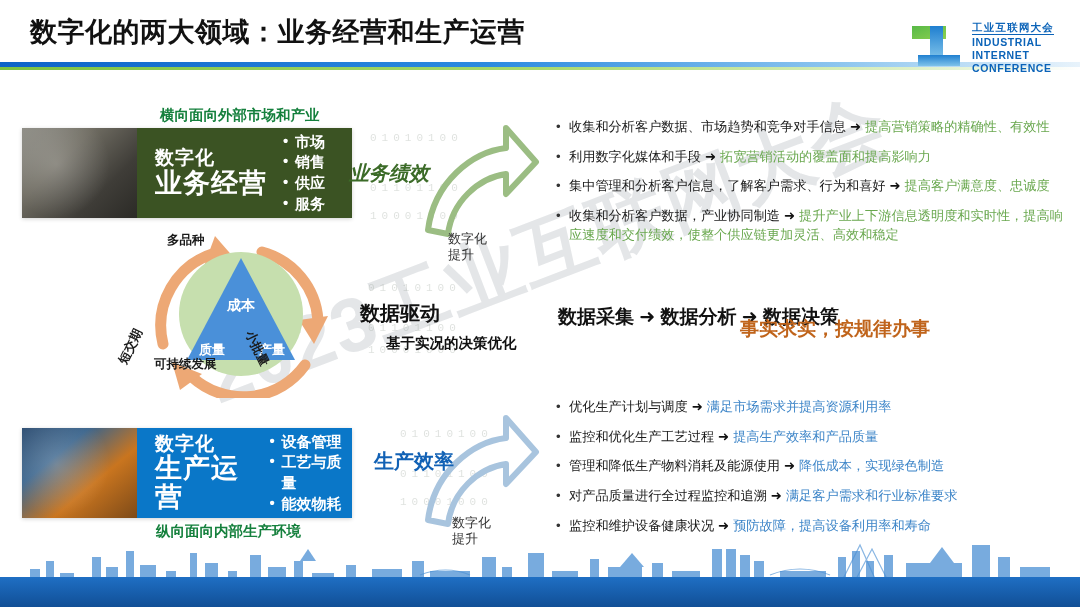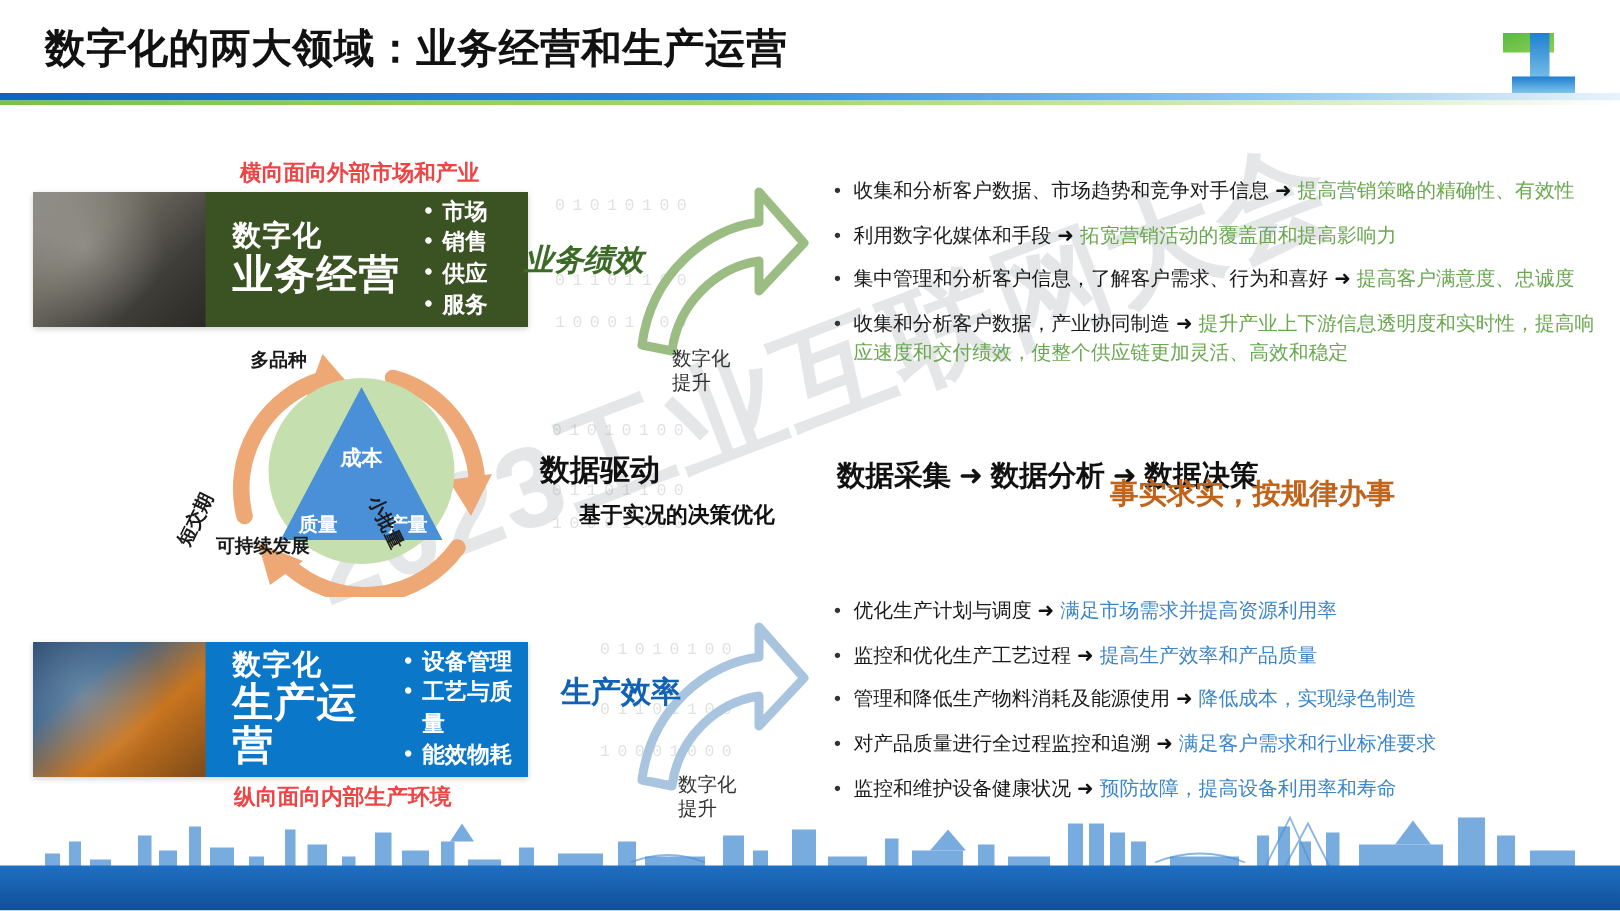--- a/index.html
+++ b/index.html
@@ -36,21 +36,21 @@
         box-shadow:0 1px 4px rgba(0,0,0,.18);}
   .card-photo{width:115px;flex:none;position:relative;overflow:hidden;}
   .card-body{flex:1;display:flex;align-items:center;padding:0 6px 0 18px;gap:16px;}
   .card-head{line-height:1.08;color:#fff;}
   .card-head .sm{font-size:19px;font-weight:700;display:block;letter-spacing:1px;}
   .card-head .lg{font-size:27px;font-weight:700;display:block;letter-spacing:1px;}
   .card-list{color:#fff;font-size:15px;line-height:1.38;font-weight:700;}
   .card-list li{list-style:none;position:relative;padding-left:12px;}
   .card-list li:before{content:"•";position:absolute;left:0;top:-1px;}
   .card-list ul{margin:0;padding:0;}
-  .caption{position:absolute;font-size:14.5px;font-weight:700;color:#ef4444;white-space:nowrap;}
+  .caption{position:absolute;font-size:14.5px;font-weight:700;color:#15803d;white-space:nowrap;}
 
   
   .card-biz{left:22px;top:128px;width:330px;height:90px;background:#3b5323;}
   .card-prod{left:22px;top:428px;width:330px;height:90px;background:#0a77c8;}
 
   
   .photo-biz{background:linear-gradient(135deg,#8e8d86 0%,#6f6c62 35%,#3f3d38 70%,#2b2a26 100%);}
   .photo-prod{background:linear-gradient(140deg,#2f4f73 0%,#3a648c 30%,#c9751f 62%,#7d4a18 100%);}
   .photo-biz:after,.photo-prod:after{content:"";position:absolute;inset:0;
        background:radial-gradient(circle at 30% 40%,rgba(255,255,255,.22),transparent 55%);}
@@ -106,20 +106,26 @@
         <linearGradient id="lgB" x1="0" y1="0" x2="0" y2="1">
           <stop offset="0%" stop-color="#1f7fd0"></stop>
             <stop offset="100%" stop-color="#7fc3ea"></stop>
         </linearGradient>
       </defs>
       <rect x="2" y="4" width="34" height="13" fill="url(#lgG)"></rect>
       <rect x="20" y="4" width="13" height="33" fill="url(#lgB)"></rect>
       <rect x="8" y="33" width="42" height="11" fill="url(#lgB)"></rect>
     </svg>
   </div>
+  <div class="logo-text">
+    <span class="logo-cn">工业互联网大会</span>
+    <div class="logo-en">INDUSTRIAL</div>
+    <div class="logo-en">INTERNET</div>
+    <div class="logo-en">CONFERENCE</div>
+  </div>
 </div>
 
 <div class="watermark">2023工业互联网大会</div>
 
 <div class="binary" style="left:370px;top:128px;">01010100</div>
 <div class="binary" style="left:370px;top:178px;">01101100</div>
 <div class="binary" style="left:370px;top:206px;">10001000</div>
 <div class="binary" style="left:368px;top:278px;">01010100</div>
 <div class="binary" style="left:368px;top:318px;">01101100</div>
 <div class="binary" style="left:368px;top:340px;">10001000</div>
@@ -201,21 +207,21 @@
     <polygon points="119,30 173,132 65,132" fill="#4a90d9"></polygon>
 
     <text x="119" y="82" font-size="14" font-weight="bold" fill="#ffffff" text-anchor="middle" font-family="Liberation Sans, sans-serif">成本</text>
     <text x="90" y="126" font-size="13" font-weight="bold" fill="#ffffff" text-anchor="middle" font-family="Liberation Sans, sans-serif">质量</text>
     <text x="150" y="126" font-size="13" font-weight="bold" fill="#ffffff" text-anchor="middle" font-family="Liberation Sans, sans-serif">产量</text>
   </svg>
 </div>
 <div class="cd-label" style="left:167px;top:232px;">多品种</div>
 <div class="cd-label" style="left:238px;top:340px;transform:rotate(64deg);">小批量</div>
 <div class="cd-label" style="left:112px;top:338px;transform:rotate(-64deg);">短交期</div>
-<div class="cd-label" style="left:144px;top:356px;">可持续发展</div>
+<div class="cd-label" style="left:154px;top:356px;">可持续发展</div>
 
 <div class="driven" style="left:360px;top:300px;">数据驱动</div>
 <div class="driven-sub" style="left:386px;top:334px;">基于实况的决策优化</div>
 <div class="flow" style="left:558px;top:293px;margin-top:11px;">数据采集 ➜ 数据分析 ➜ 数据决策</div>
 <div class="motto" style="left:740px;top:316px;">事实求实，按规律办事</div>
 
 <div class="card card-prod">
   <div class="card-photo photo-prod"></div>
   <div class="card-body">
     <div class="card-head">

